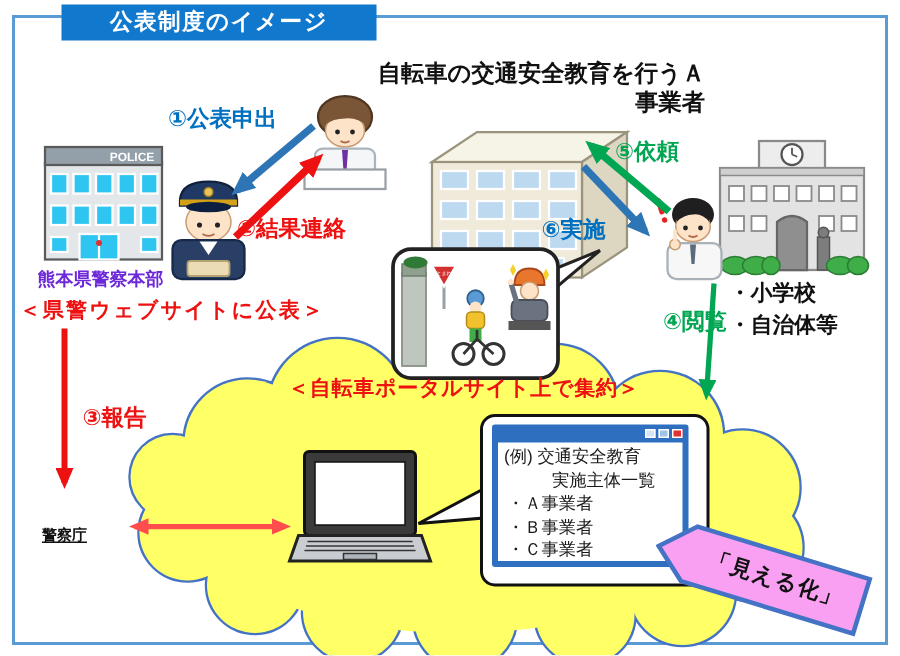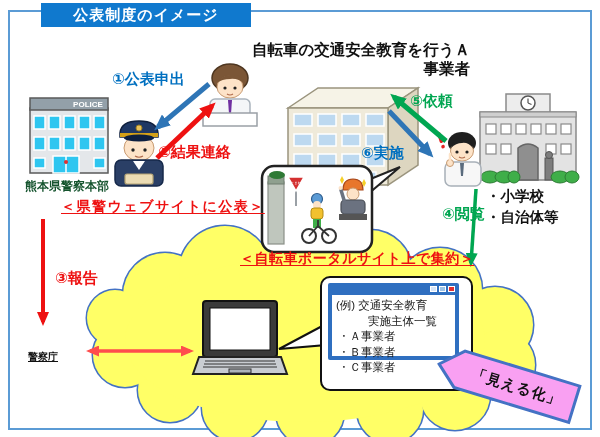--- a/index.html
+++ b/index.html
@@ -6,27 +6,27 @@
   #stage{position:relative;width:600px;height:437px;background:#fff;overflow:hidden;
          font-family:"Liberation Sans","DejaVu Sans",sans-serif;}
   .abs{position:absolute;}
   #frame{left:8px;top:10px;width:580px;height:416px;border:2px solid #5B9BD5;}
   #title-box{left:18px;top:3px;width:210px;height:24px;background:#1079CE;color:#fff;
              font-size:15px;font-weight:bold;text-align:center;line-height:24px;letter-spacing:1px;z-index:6;margin-left:23px;}
   #heading{left:150px;top:40px;width:320px;text-align:right;color:#111;font-weight:bold;
            font-size:15.5px;line-height:19px;z-index:5;}
   .lbl{position:absolute;font-weight:bold;white-space:nowrap;z-index:5;}
   .blue{color:#0070C0;} .red{color:#EE1111;} .green{color:#00A651;}
-  .underln{text-decoration:underline;text-underline-offset:2px;margin-left:48px;}
+  .underln{text-underline-offset:2px;}
   #scene-svg{left:0;top:0;z-index:1;}
   #arrows-svg{left:0;top:0;z-index:3;pointer-events:none;}
   
   #browser-bubble{left:320px;top:276px;width:149px;height:111px;background:#fff;border:2.5px solid #111;
                   border-radius:10px;z-index:2;}
-  #browser-window{position:absolute;left:6px;top:5px;width:131px;height:77px;background:#2F6FC0;border-radius:2px;}
+  #browser-window{position:absolute;left:6px;top:5px;width:131px;height:95px;background:#2F6FC0;border-radius:2px;}
   #browser-titlebar{position:absolute;left:0;top:0;width:100%;height:12px;}
   .winbtn{position:absolute;top:3px;width:7px;height:6px;border:1px solid #fff;box-sizing:border-box;}
   #btn-min{right:22px;background:#D6E4F7;}
   #btn-max{right:13px;background:#9DC3E6;}
   #btn-close{right:4px;background:#E03030;}
   #browser-content{position:absolute;left:4px;top:12px;right:4px;bottom:4px;background:#fff;
                    font-size:11.5px;line-height:15.6px;color:#1a1a1a;padding-top:3px;box-sizing:border-box;}
   .bline0{padding-left:4px;} .bline1{padding-left:36px;} .blineB{padding-left:6px;}
   
   #banner{left:437px;top:344px;width:146px;height:44px;transform:rotate(17deg);transform-origin:12px 50%;z-index:4;}
@@ -314,21 +314,21 @@
     <div id="banner-label">「見える化」</div>
   </div>
 
   <div class="lbl blue" style="left:112px;top:70px;font-size:15px;">①公表申出</div>
   <div class="lbl red" style="left:158px;top:143px;font-size:15px;">②結果連絡</div>
   <div class="lbl green" style="left:410px;top:92px;font-size:15px;">⑤依頼</div>
   <div class="lbl blue" style="left:361px;top:144px;font-size:15px;">⑥実施</div>
   <div class="lbl green" style="left:406px;top:205px;font-size:15px;margin-left:36px;">④閲覧</div>
   <div class="lbl red" style="left:55px;top:269px;font-size:15px;">③報告</div>
 
-  <div class="lbl" style="left:25px;top:178px;font-size:12px;color:#14532d;">熊本県警察本部</div>
+  <div class="lbl" style="left:25px;top:178px;font-size:12px;color:#6d28d9;">熊本県警察本部</div>
   <div class="lbl red underln" style="left:13px;top:198px;font-size:14px;letter-spacing:1.5px;">＜県警ウェブサイトに公表＞</div>
   <div class="lbl" style="left:28px;top:350px;font-size:10px;color:#111;text-decoration:underline;">警察庁</div>
 
   <div class="lbl" style="left:486px;top:186px;font-size:14.5px;color:#111;line-height:21px;">
     <div>・小学校</div>
     <div>・自治体等</div>
   </div>
 
   <div class="lbl red underln" style="left:192px;top:250px;font-size:14px;letter-spacing:0.5px;">＜自転車ポータルサイト上で集約＞</div>
 

